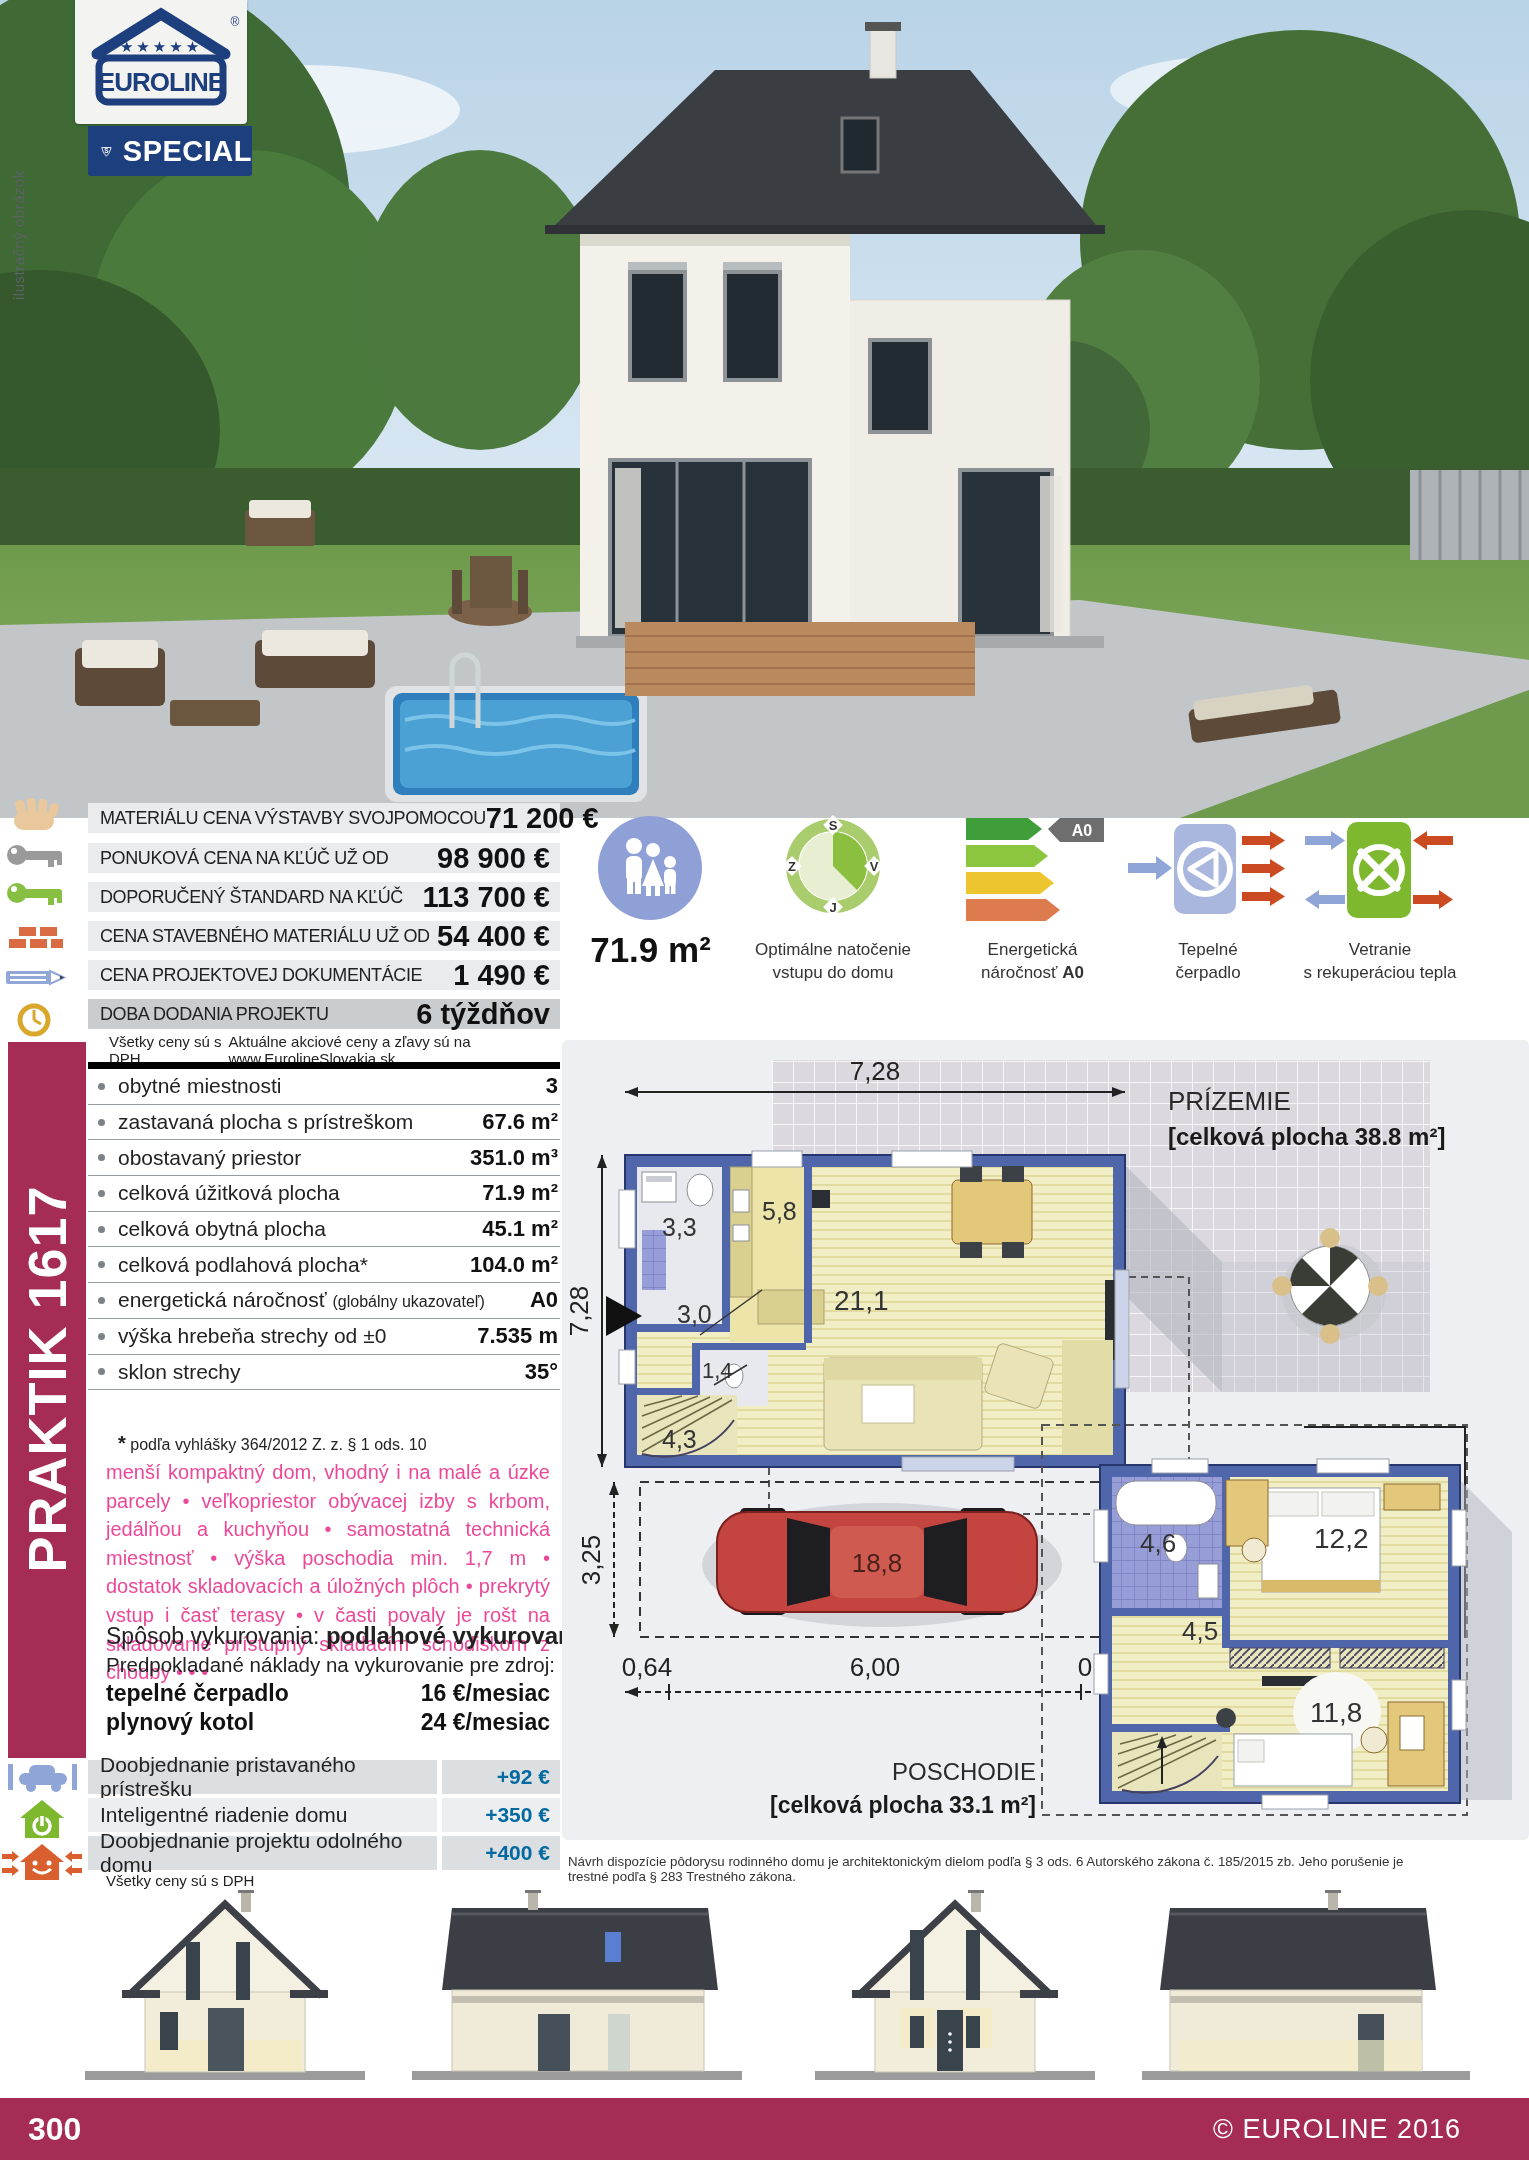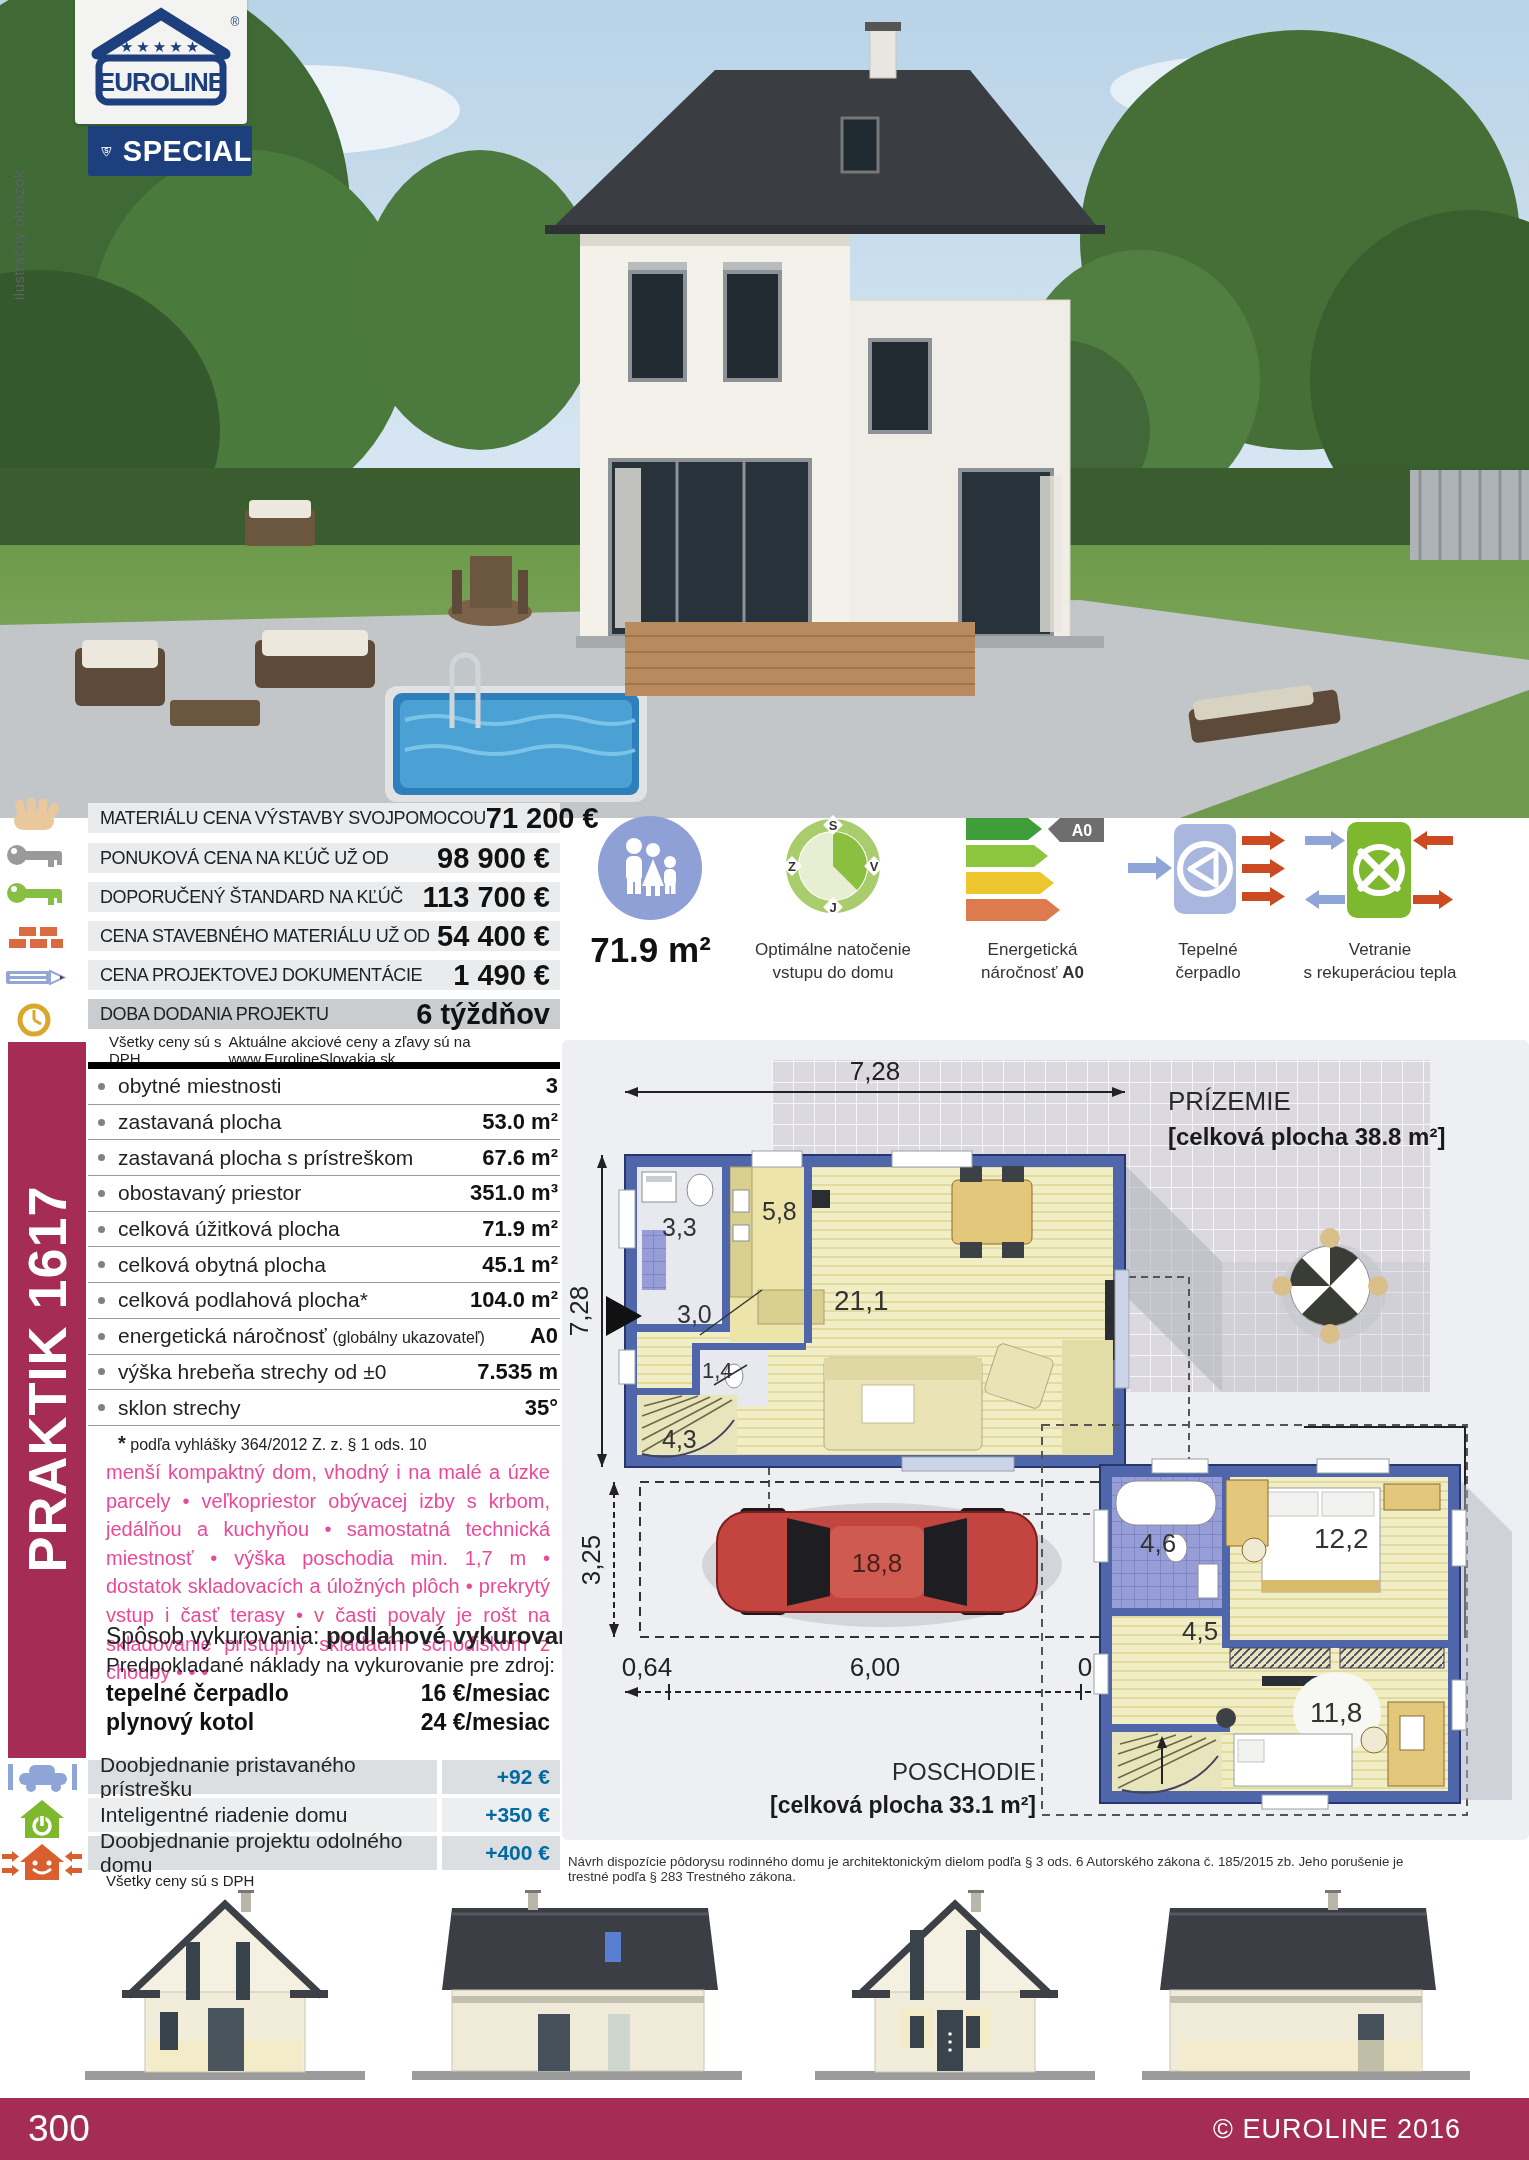--- a/index.html
+++ b/index.html
@@ -60,21 +60,21 @@
   .opt-row.light .opt-label,.opt-row.light .opt-value{background:#eceef0;}
   .opt-note{position:absolute;left:106px;top:1872px;font-size:15px;color:#222;}
   
   .plan-area{position:absolute;left:562px;top:1040px;width:967px;height:800px;background:#edeff2;
              border-radius:6px;}
   .legal{position:absolute;left:568px;top:1854px;width:860px;font-size:13.3px;color:#333;}
   
   .footer{position:absolute;left:0;top:2098px;width:1529px;height:62px;background:#a52c55;
           display:flex;align-items:center;justify-content:space-between;
           padding:0 68px 0 28px;box-sizing:border-box;color:#fff;}
-  .page-num{font-size:37px;font-weight:normal;}
+  .page-num{font-size:32px;font-weight:bold;}
   .copyright{font-size:27px;letter-spacing:1px;}
   svg text{font-family:"Liberation Sans", sans-serif;}
 </style>
 </head>
 <body>
 
 <div class="page">
 
   <div class="photo">
     <svg width="1529" height="818" viewBox="0 0 1529 818">
@@ -385,24 +385,20 @@
   </div>
 
   <div class="model-strip">
     <div class="model-name">PRAKTIK 1617</div>
   </div>
 
   <div class="specs">
     <div class="spec-row">
       <span class="spec-label">obytné miestnosti</span>
       <span class="spec-value">3</span>
-    </div>
-    <div class="spec-row">
-      <span class="spec-label">zastavaná plocha</span>
-      <span class="spec-value">53.0 m²</span>
     </div>
     <div class="spec-row">
       <span class="spec-label">zastavaná plocha s prístreškom</span>
       <span class="spec-value">67.6 m²</span>
     </div>
     <div class="spec-row">
       <span class="spec-label">obostavaný priestor</span>
       <span class="spec-value">351.0 m³</span>
     </div>
     <div class="spec-row">

